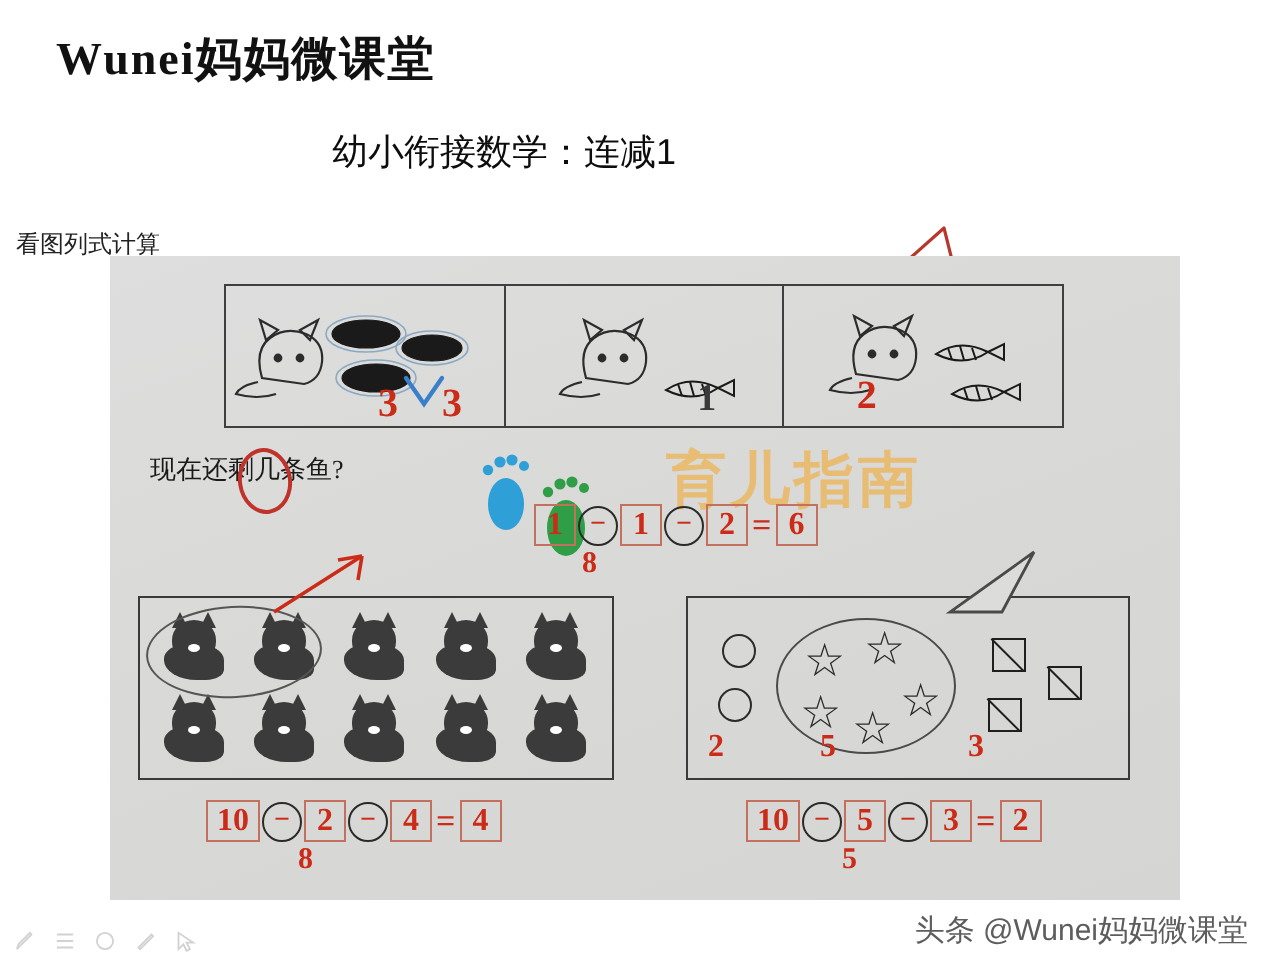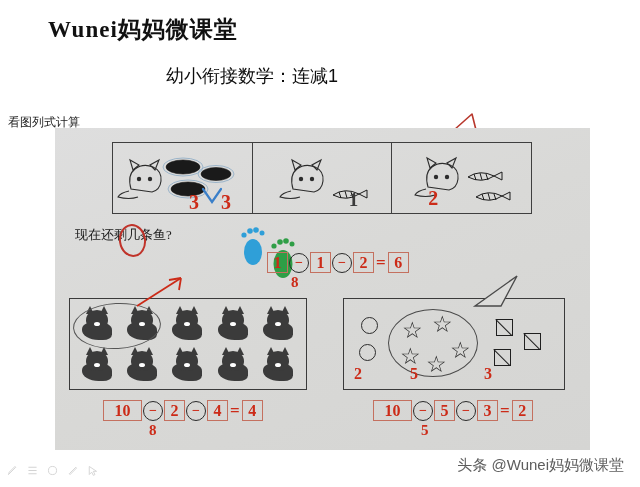--- a/index.html
+++ b/index.html
@@ -14,21 +14,20 @@
 
   
   #brand-title {
     position:absolute; left:28px; top:14px;
     font-family:"Liberation Serif", serif;
     font-weight:bold;
     font-size:23px;
     letter-spacing:1px;
     color:#111;
     white-space:nowrap;
-    margin-left:20px;
   }
   #lesson-title {
     position:absolute; left:166px; top:64px;
     font-family:"Liberation Sans", sans-serif;
     font-size:18px;
     color:#0d0d0d;
     white-space:nowrap;
   }
   #instruction-label {
     position:absolute; left:8px; top:114px;
@@ -90,21 +89,21 @@
     position:absolute;
     display:flex; align-items:center; gap:1px;
     font-family:"Liberation Serif", serif;
   }
   .eq-box {
     width:21px; height:21px;
     border:1.3px solid #c4705f;
     display:flex; align-items:center; justify-content:center;
     font-size:16px; color:#cc2b18; font-weight:bold; line-height:1;
   }
-  .eq-box.wide { width:39px; }
+  .eq-box.wide { width:27px; }
   .eq-op {
     width:20px; height:20px; border:1.4px solid #2a2a2a; border-radius:50%;
     display:flex; align-items:center; justify-content:center;
     font-size:14px; color:#cc2b18; font-weight:bold;
   }
   .eq-eq { font-size:17px; color:#cc2b18; font-weight:bold; padding:0 1px; }
   .eq-under {
     position:absolute; font-size:15px; color:#cc2b18; font-weight:bold;
     font-family:"Liberation Serif", serif;
   }
@@ -276,20 +275,21 @@
       <circle cx="25" cy="9" r="2.5" fill="#2f9fd8"></circle>
   </svg>
   <svg class="footprint" style="left:212px;top:106px;width:34px;height:46px;" viewBox="0 0 34 46">
     <ellipse cx="16" cy="30" rx="9.5" ry="14" fill="#2f9e46"></ellipse>
     <circle cx="7" cy="12" r="2.6" fill="#2f9e46"></circle>
       <circle cx="13" cy="8" r="2.8" fill="#2f9e46"></circle>
     <circle cx="19" cy="7" r="2.8" fill="#2f9e46"></circle>
       <circle cx="25" cy="10" r="2.5" fill="#2f9e46"></circle>
   </svg>
 
+  <div id="watermark">育儿指南</div>
 
   <div class="equation" style="left:212px;top:124px;">
     <div class="eq-box">1</div>
     <div class="eq-op">−</div>
     <div class="eq-box">1</div>
     <div class="eq-op">−</div>
     <div class="eq-box">2</div>
     <div class="eq-eq">=</div>
     <div class="eq-box">6</div>
   </div>

